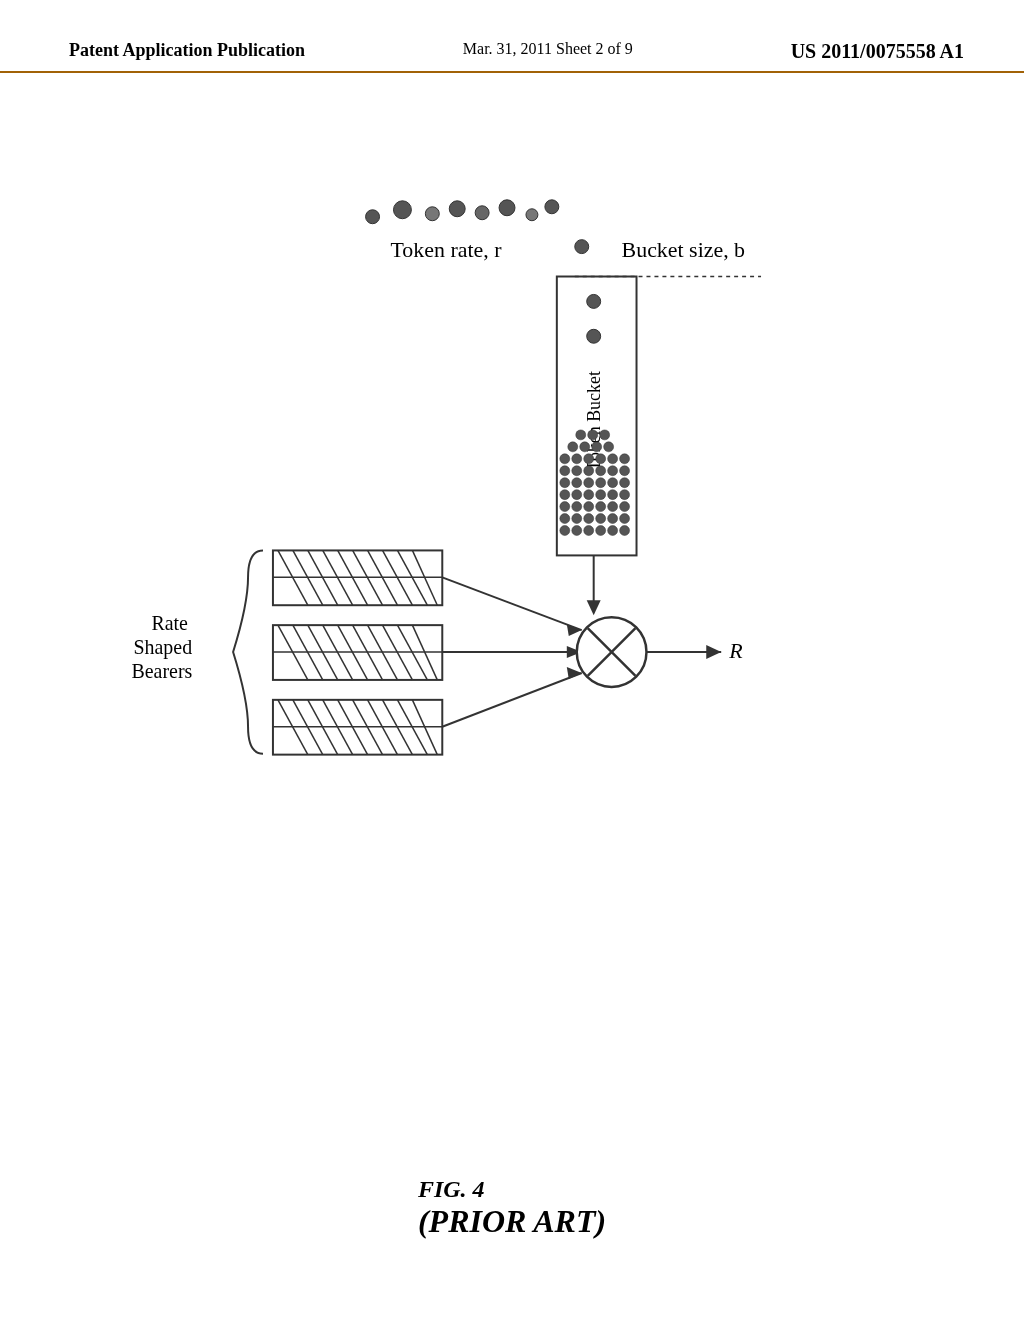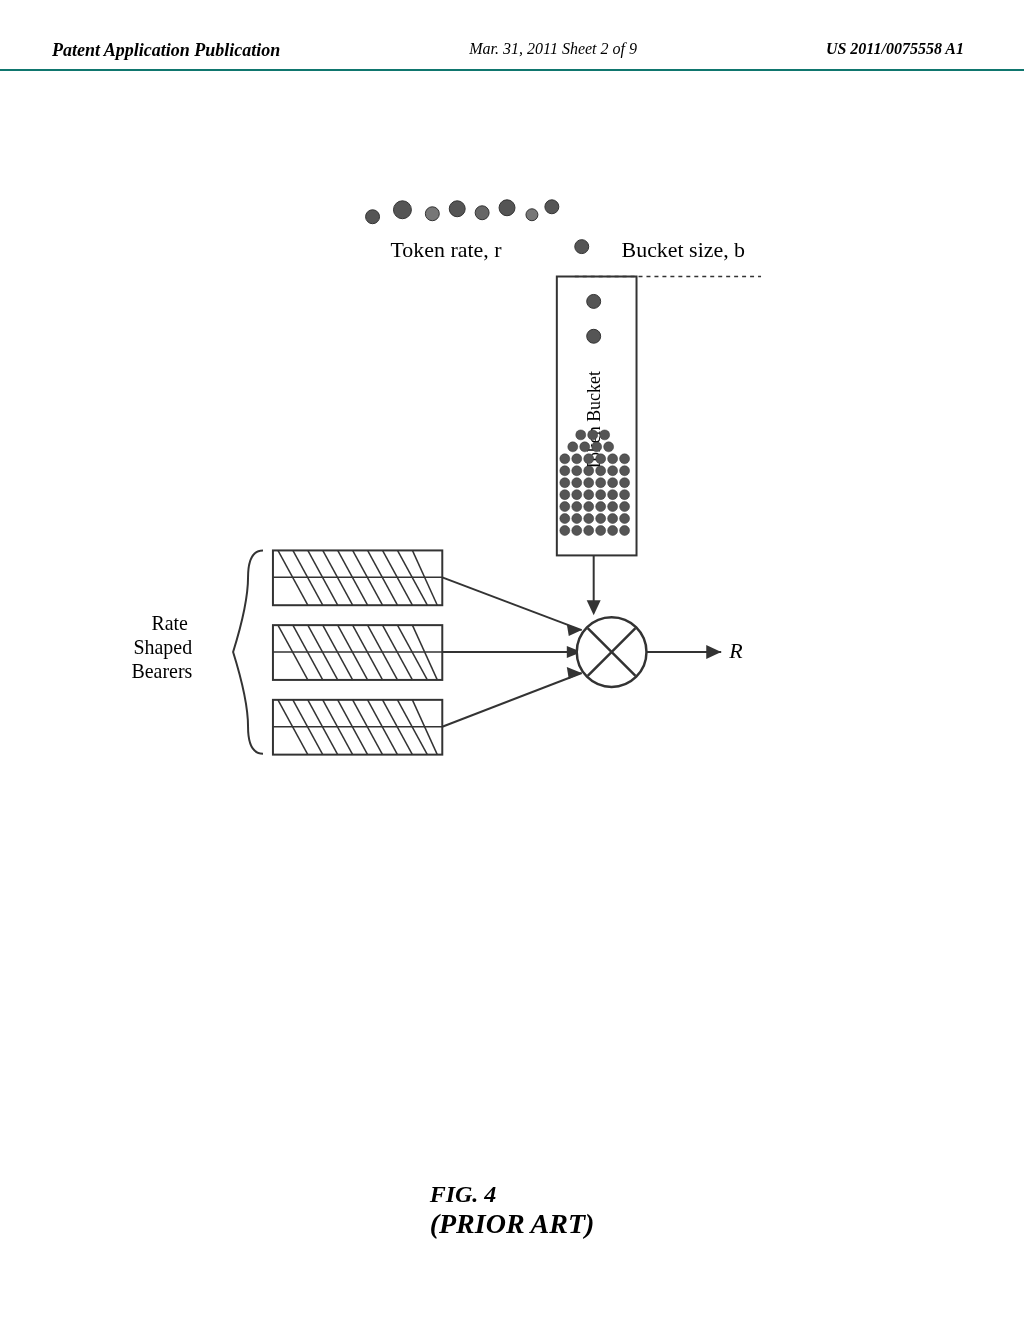--- a/index.html
+++ b/index.html
@@ -10,35 +10,34 @@
       height: 1320px;
       overflow: hidden;
       position: relative;
     }
 
     
     .header {
       display: flex;
       justify-content: space-between;
       align-items: flex-start;
-      padding: 40px 60px 0 52px;
-      border-bottom: 2px solid #0f766e;
+      padding: 40px 60px 0 69px;
+      border-bottom: 2px solid #a16207;
       padding-bottom: 8px;
-      font-style: italic;
     }
     .header-left {
       font-size: 18px;
       font-weight: bold;
     }
     .header-center {
       font-size: 16px;
       text-align: left;
     }
     .header-right {
-      font-size: 16px;
+      font-size: 20px;
       font-weight: bold;
     }
 
     
     .diagram-area {
       position: absolute;
       top: 160px;
       left: 4px;
       width: 1020px;
       height: 1000px;
@@ -231,14 +230,14 @@
 
     <line x1="270" y1="492" x2="440" y2="492" stroke="#333" stroke-width="1.5"></line>
 
     <line x1="270" y1="567" x2="440" y2="567" stroke="#333" stroke-width="1.5"></line>
 
   </svg>
 </div>
 
 <div class="caption" style="position: absolute; bottom: 80px; left: 50%; transform: translateX(-50%); text-align: left;">
   <div style="font-size: 24px; font-weight: bold; font-style: italic; font-family: 'Times New Roman', Times, serif;">FIG. 4</div>
-  <div style="font-size: 28px; font-weight: bold; font-style: italic; font-family: 'Times New Roman', Times, serif;">(PRIOR ART)</div>
+  <div style="font-size: 32px; font-weight: bold; font-style: italic; font-family: 'Times New Roman', Times, serif;">(PRIOR ART)</div>
 </div>
 
 </body></html>

